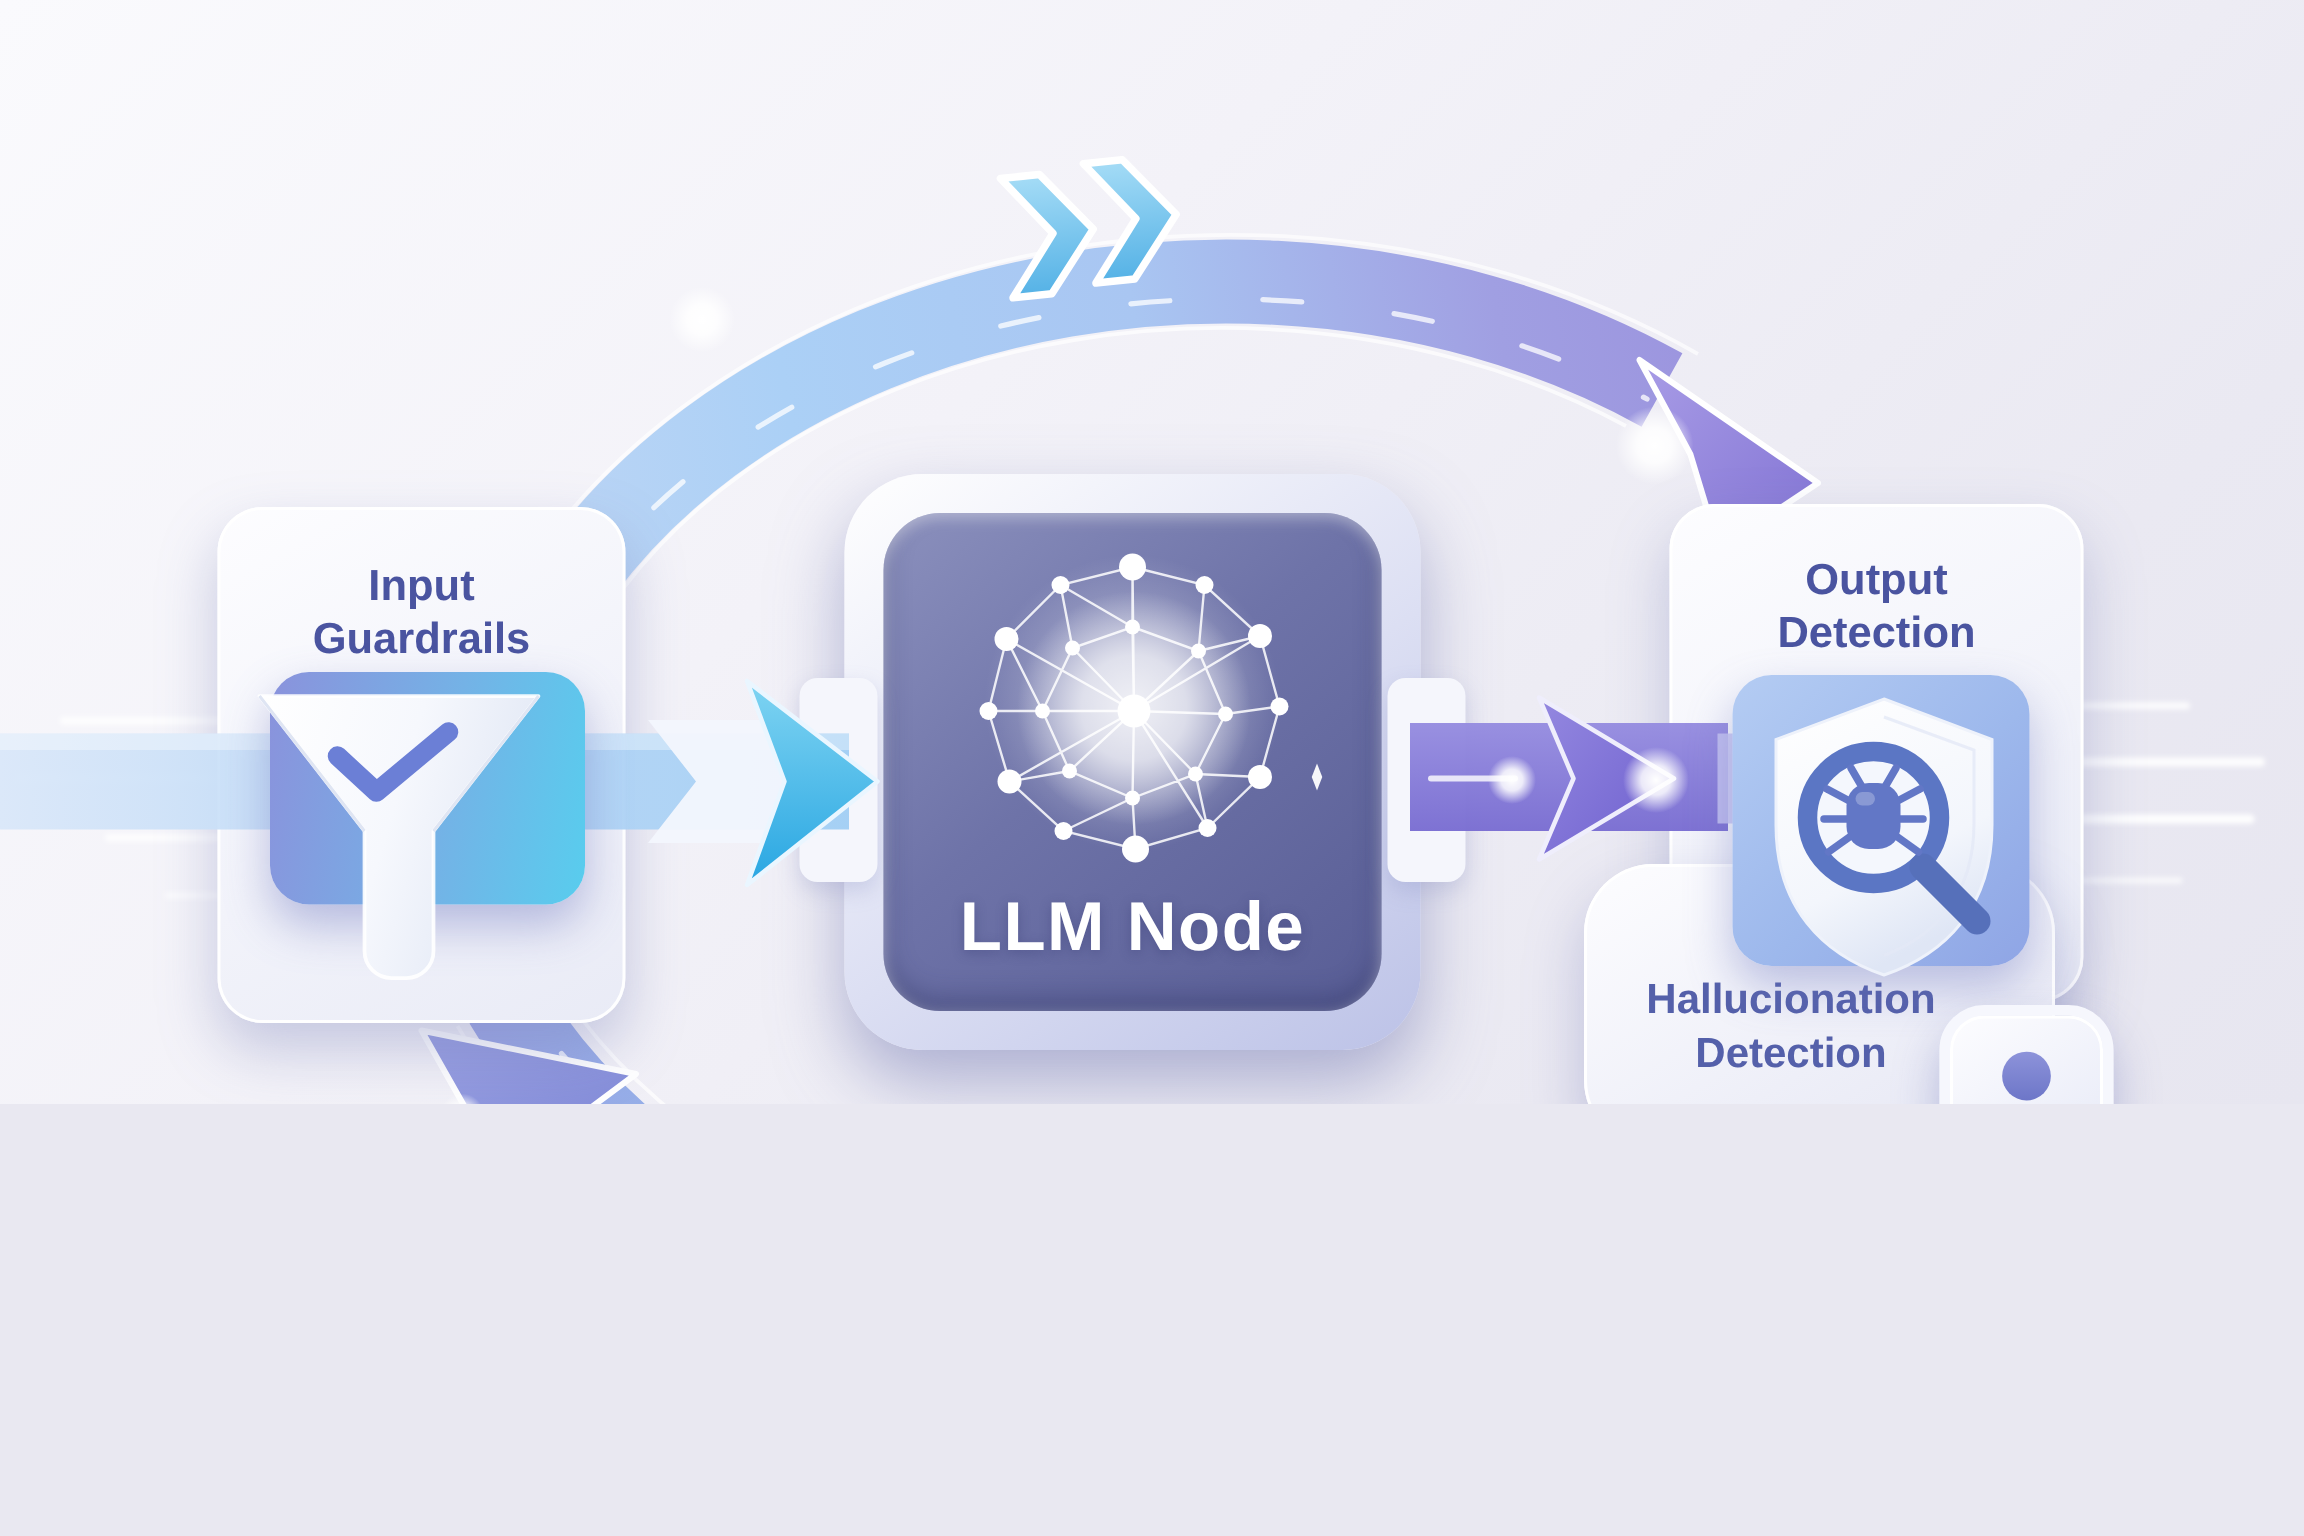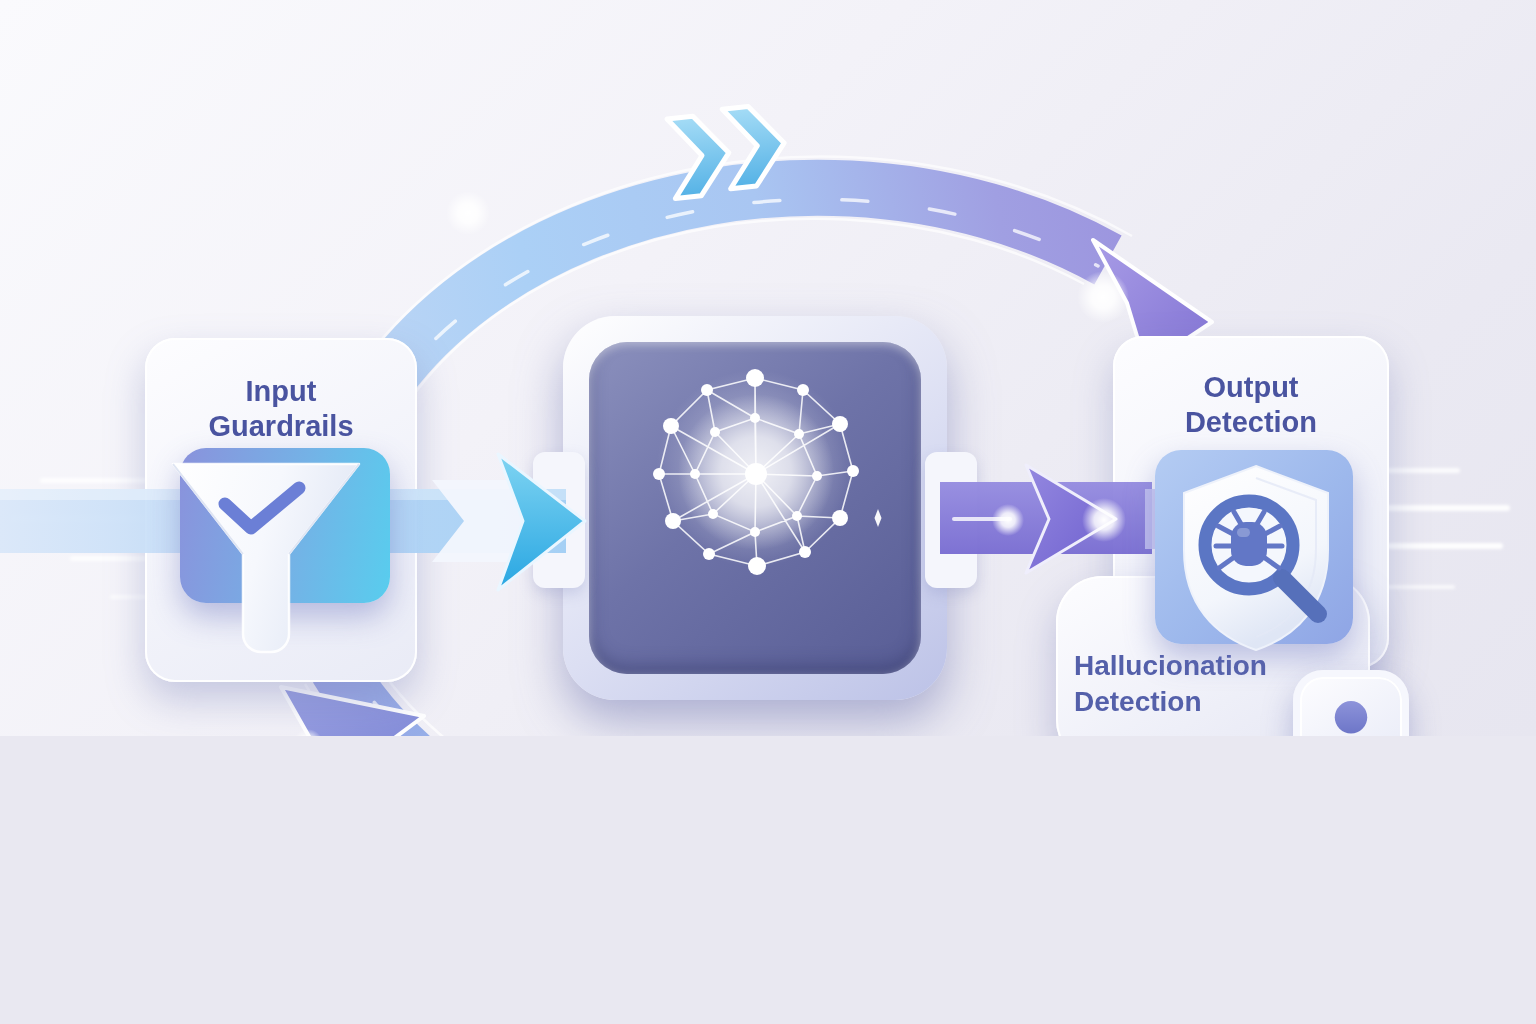--- a/index.html
+++ b/index.html
@@ -56,21 +56,21 @@
     background:linear-gradient(135deg,#b4ccf3 0%,#9db8ec 55%,#8fa5e5 100%);
     box-shadow:0 14px 30px rgba(110,120,190,.42);
   }
   
   .bubble{
     position:absolute;left:1056px;top:576px;width:314px;height:190px;border-radius:46px;
     background:linear-gradient(150deg,#fdfdff 0%,#eeeff8 60%,#e5e6f3 100%);
     box-shadow:0 18px 38px rgba(122,128,185,.4), inset 0 0 0 2px rgba(255,255,255,.95);
   }
   .bubble-label{
-    position:absolute;left:18px;top:72px;width:240px;
+    position:absolute;left:18px;top:72px;width:240px;text-align:center;
     font-size:28px;font-weight:bold;line-height:1.3;color:#5460aa;
   }
   .user-badge{
     position:absolute;left:1293px;top:670px;width:116px;height:132px;border-radius:30px;
     background:linear-gradient(145deg,#fdfdff 0%,#e4e7f6 100%);
     border:7px solid #f6f7fd;box-sizing:border-box;
     box-shadow:0 16px 30px rgba(118,124,186,.45), inset 0 0 0 2px #ffffff;
     display:flex;align-items:center;justify-content:center;
   }
 </style>
@@ -203,20 +203,21 @@
             <circle cx="164" cy="78" r="5"></circle>
             <circle cx="182" cy="120" r="5"></circle>
           <circle cx="162" cy="160" r="5"></circle>
             <circle cx="120" cy="176" r="5"></circle>
             <circle cx="78" cy="158" r="5"></circle>
           <circle cx="60" cy="118" r="5"></circle>
             <circle cx="80" cy="76" r="5"></circle>
           <circle cx="121" cy="118" r="11"></circle>
         </g>
       </svg>
+      <div class="llm-label">LLM Node</div>
     </div>
   </div>
 
   <div class="tab" style="left:533px;top:452px;width:52px;height:136px;"></div>
   <div class="tab" style="left:925px;top:452px;width:52px;height:136px;"></div>
 
   <div class="card" style="left:1113px;top:336px;width:276px;height:332px;">
     <p class="card-title" style="margin-top:34px;">Output Detection</p>
   </div>
 

